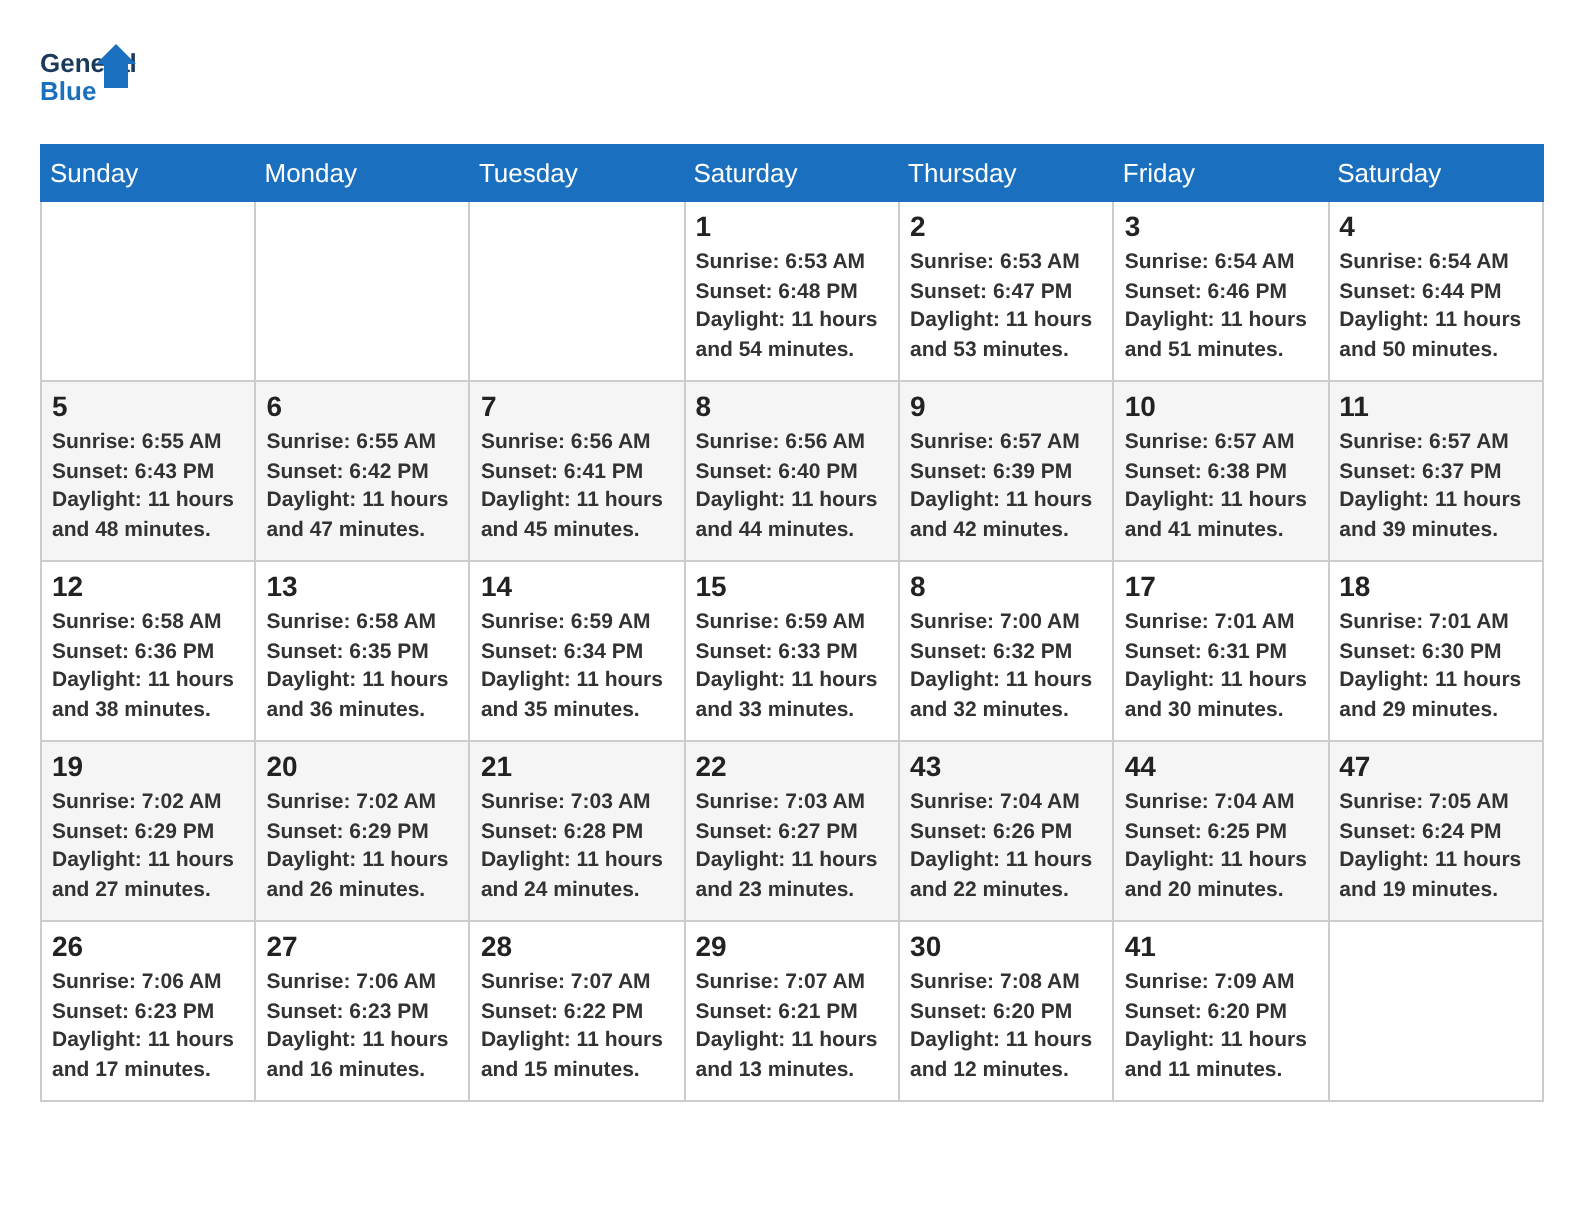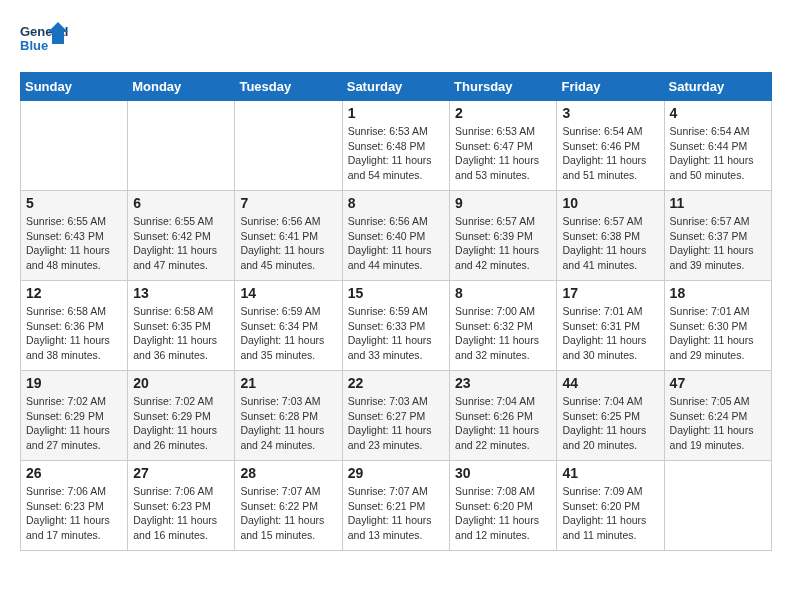--- a/index.html
+++ b/index.html
@@ -37,41 +37,42 @@
       width: 100%;
       border-collapse: collapse;
       font-size: 11px;
     }
     .calendar thead th {
       background: #1a6fbf;
       color: #fff;
       padding: 6px 4px;
       text-align: left;
       font-size: 13px;
-      font-weight: bold;
+      font-weight: normal;
       border: 1px solid #1a6fbf;
     }
     .calendar tbody td {
       border: 1px solid #ccc;
       vertical-align: top;
       padding: 4px 5px;
       width: 108px;
       min-height: 80px;
       height: 90px;
     }
     .day-number {
       font-size: 14px;
       font-weight: bold;
       color: #222;
       margin-bottom: 3px;
     }
     .day-info {
       font-size: 10.5px;
       color: #333;
       line-height: 1.4;
+      font-weight: bold;
     }
     .empty-cell {
       background: #f9f9f9;
     }
     .week-row td {
       background: #fff;
     }
     .week-row:nth-child(even) td {
       background: #f5f5f5;
     }
@@ -198,21 +199,21 @@
         </td>
         <td>
           <div class="day-number">21</div>
           <div class="day-info">Sunrise: 7:03 AM<br>Sunset: 6:28 PM<br>Daylight: 11 hours and 24 minutes.</div>
         </td>
         <td>
           <div class="day-number">22</div>
           <div class="day-info">Sunrise: 7:03 AM<br>Sunset: 6:27 PM<br>Daylight: 11 hours and 23 minutes.</div>
         </td>
         <td>
-          <div class="day-number">23</div>
+          <div class="day-number">43</div>
           <div class="day-info">Sunrise: 7:04 AM<br>Sunset: 6:26 PM<br>Daylight: 11 hours and 22 minutes.</div>
         </td>
         <td>
           <div class="day-number">44</div>
           <div class="day-info">Sunrise: 7:04 AM<br>Sunset: 6:25 PM<br>Daylight: 11 hours and 20 minutes.</div>
         </td>
         <td>
           <div class="day-number">47</div>
           <div class="day-info">Sunrise: 7:05 AM<br>Sunset: 6:24 PM<br>Daylight: 11 hours and 19 minutes.</div>
         </td>

